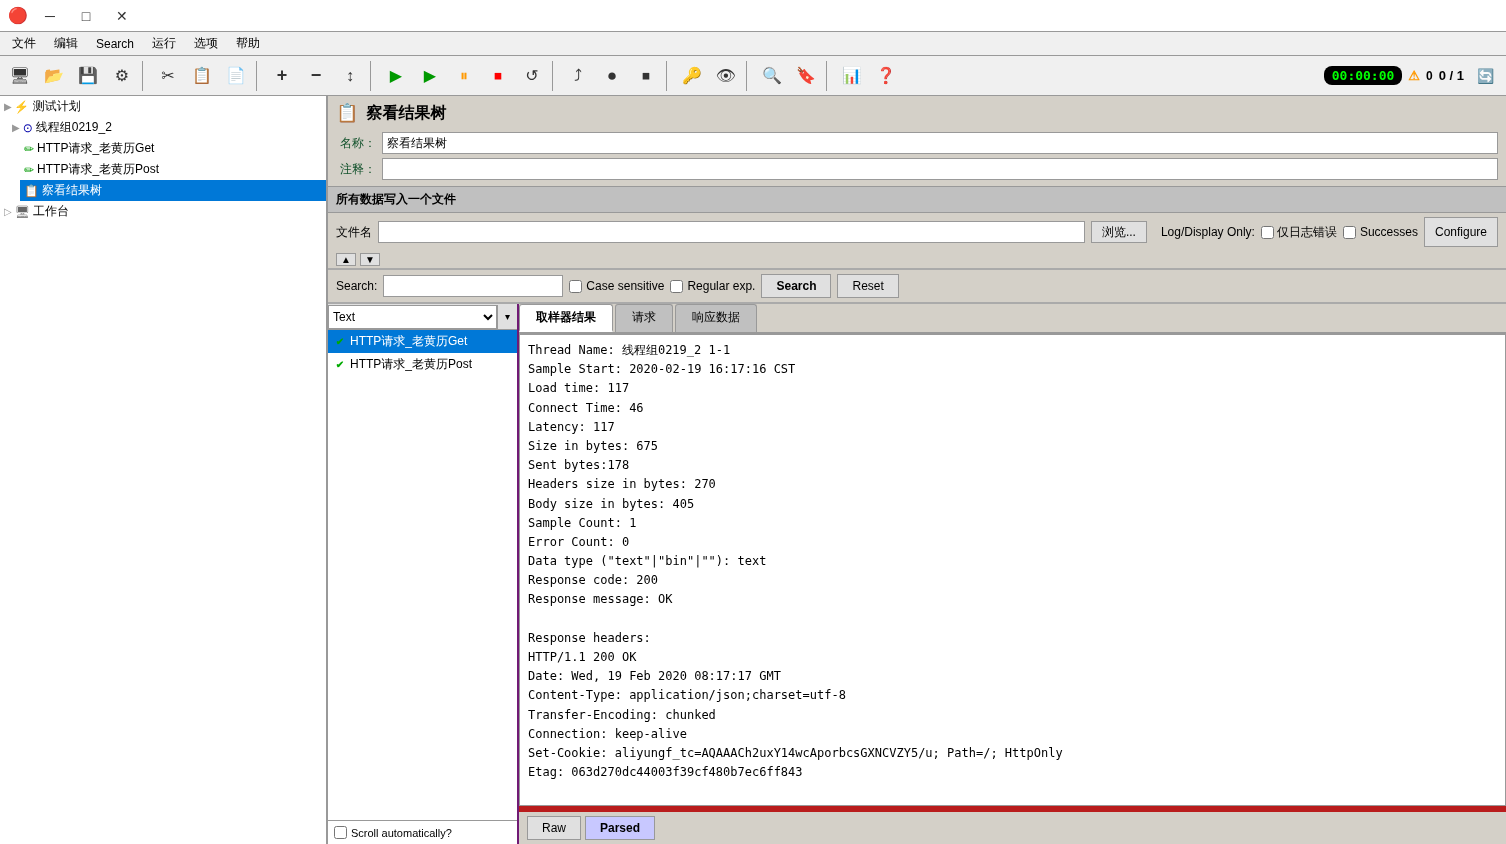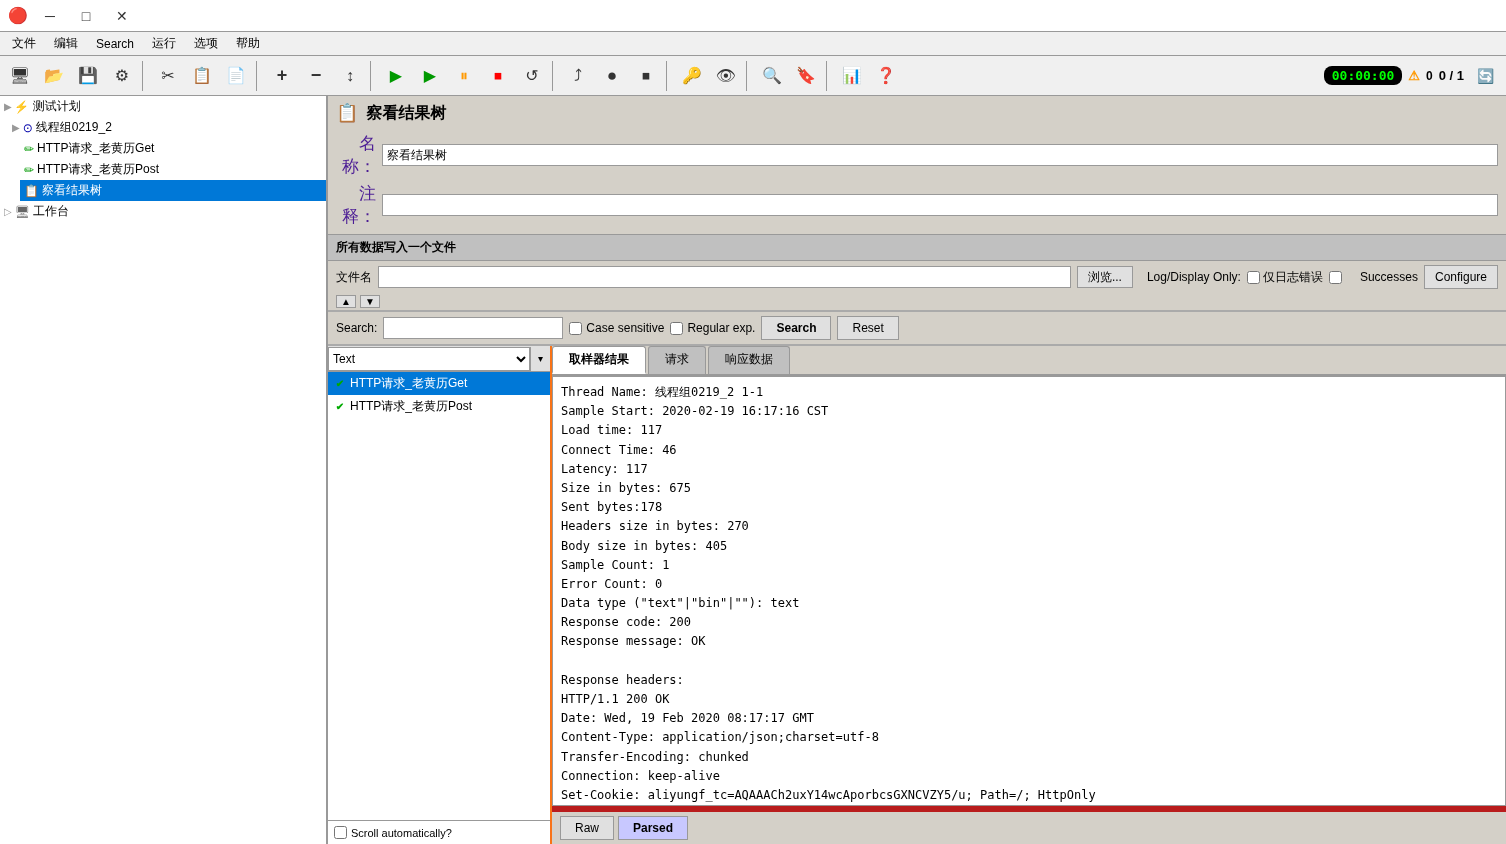--- a/index.html
+++ b/index.html
@@ -138,22 +138,22 @@
       padding: 4px 8px;
     }
     .form-row {
       display: flex;
       align-items: center;
       padding: 2px 0;
       gap: 6px;
     }
     .form-label {
       width: 40px;
-      font-size: 17px;
-      color: #4c1d95;
+      font-size: 12px;
+      color: #14532d;
       text-align: right;
     }
     .form-input {
       flex: 1;
       height: 22px;
       border: 1px solid #999;
       background: #fff;
       padding: 2px 4px;
       font-size: 12px;
     }
@@ -221,40 +221,40 @@
     }
     .reset-btn {
       height: 24px;
       padding: 0 14px;
       font-size: 12px;
       background: #e0e0e0;
       border: 1px solid #999;
       cursor: pointer;
     }
     .configure-btn {
-      height: 24px;
+      height: 30px;
       padding: 0 10px;
       font-size: 12px;
       background: #e0e0e0;
       border: 1px solid #999;
       cursor: pointer;
       margin-left: auto;
     }
 
     
     .content-split {
       display: flex;
       flex: 1;
       overflow: hidden;
     }
 
     
     .list-panel {
-      width: 224px;
-      border-right: 2px solid #f97316;
+      width: 191px;
+      border-right: 2px solid #701a75;
       background: #fff;
       display: flex;
       flex-direction: column;
       flex-shrink: 0;
     }
     .list-header {
       display: flex;
       align-items: center;
       background: #e0e0e0;
       border-bottom: 1px solid #999;
@@ -501,21 +501,21 @@
 
     <div style="display: flex; align-items: center; background: #d4d0c8; padding: 4px 8px; gap: 6px;">
       <span class="file-label">文件名</span>
       <input class="file-input" type="text" style="flex: 1 1 0%;">
       <button class="browse-btn">浏览...</button>
       <span style="font-size:12px; margin-left: 8px;">Log/Display Only:</span>
       <label style="display:flex; align-items:center; gap:3px; font-size:12px;">
         <input type="checkbox" style="">
         <span>仅日志错误</span>
       </label>
-      <label style="display:flex; align-items:flex-end; gap:18px; font-size:12px;">
+      <label style="display:flex; align-items:flex-end; gap:4px; font-size:12px;">
         <input type="checkbox" style="">
         <span>Successes</span>
       </label>
       <button class="configure-btn">Configure</button>
     </div>
 
     <div style="background:#d4d0c8; padding: 2px 8px; display:flex; gap:4px;">
       <button style="font-size:10px; background:#e0e0e0; border:1px solid #999; cursor:pointer; padding:0 4px;">▲</button>
       <button style="font-size:10px; background:#e0e0e0; border:1px solid #999; cursor:pointer; padding:0 4px;">▼</button>
     </div>

